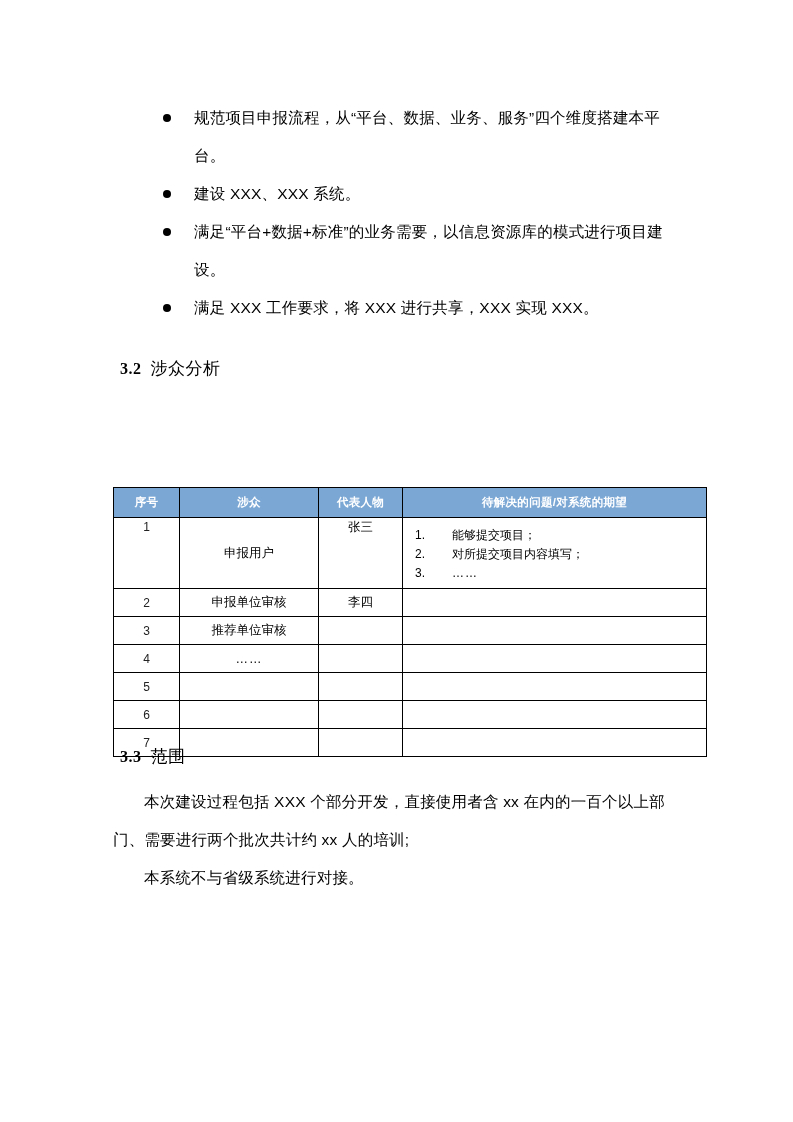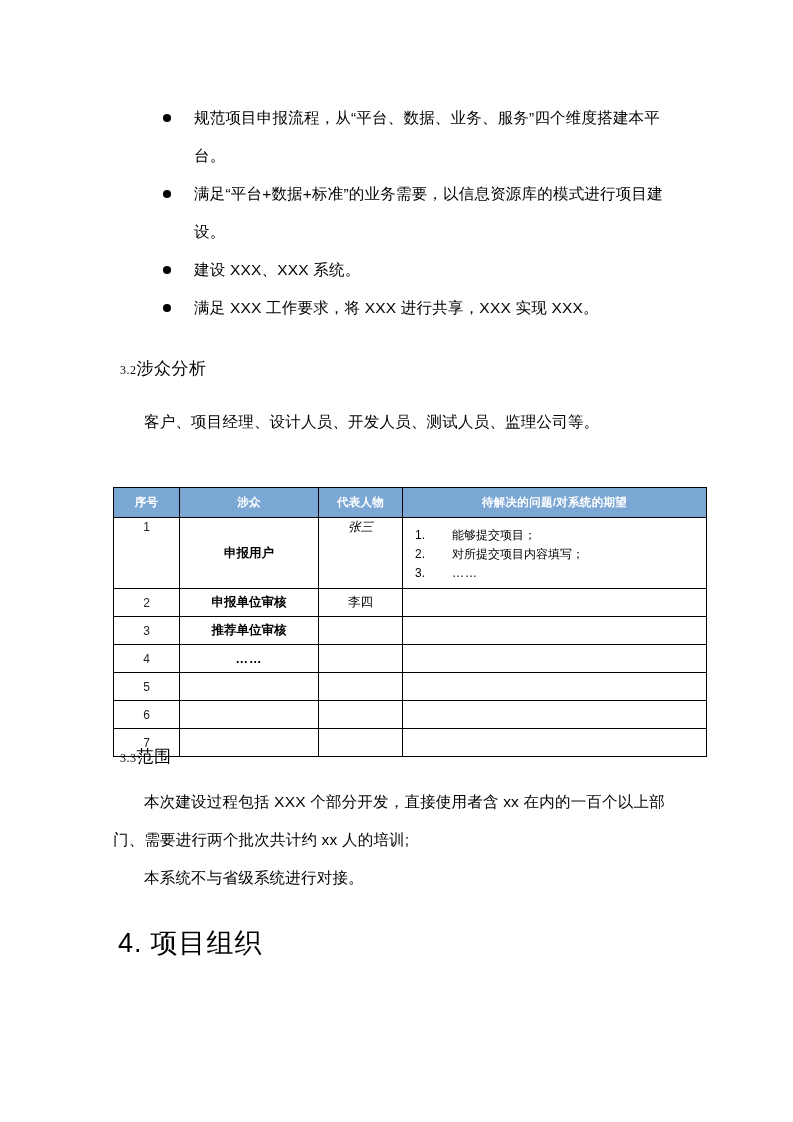--- a/index.html
+++ b/index.html
@@ -57,22 +57,23 @@
   .h2 {
     position: absolute;
     left: 120px;
     font-size: 17px;
     font-weight: 500;
     letter-spacing: 0.5px;
     white-space: nowrap;
   }
   .h2 .num {
     font-family: "Liberation Serif", "DejaVu Serif", serif;
-    font-weight: 400;
-    font-size: 12px;
+    font-weight: 700;
+    font-size: 16px;
+    margin-right: 9px;
   }
   .h1 {
     position: absolute;
     left: 118px;
     font-size: 27px;
     font-weight: 400;
     letter-spacing: 1px;
     white-space: nowrap;
   }
   .h1 .num {
@@ -118,29 +119,29 @@
     text-align: center;
     letter-spacing: 0.3px;
     border-color: #000000;
   }
   .col-no   { width: 57px; }
   .col-stk  { width: 130px; }
   .col-rep  { width: 75px; }
   .col-exp  { width: 295px; }
 
   td.c-no  { text-align: center; font-size: 12px; color: #222; }
-  td.c-stk { text-align: center; font-size: 12.5px; font-weight: bold; }
+  td.c-stk { text-align: center; font-size: 12.5px; }
   td.c-rep { text-align: center; font-size: 12.5px; }
   td.c-exp { text-align: left; }
 
   tr.r-tall td { height: 62px; }
   tr.r-norm td { height: 19px; }
 
   td.c-no.top { vertical-align: top; padding-top: 2px; }
-  td.c-rep.top { vertical-align: top; padding-top: 1px; font-style: italic; }
+  td.c-rep.top { vertical-align: top; padding-top: 1px; }
 
   .ol-exp {
     margin: 0;
     padding: 2px 0 0 0;
     list-style: none;
   }
   .ol-exp li {
     position: relative;
     padding-left: 45px;
     font-size: 12px;
@@ -161,37 +162,36 @@
 
 <div class="page">
 
   <ul class="bullet-list">
     <li class="bullet-item">
       <span class="dot"></span>
       <span class="bullet-text">规范项目申报流程，从“平台、数据、业务、服务”四个维度搭建本平台。</span>
     </li>
     <li class="bullet-item">
       <span class="dot"></span>
+      <span class="bullet-text">建设 XXX、XXX 系统。</span>
+    </li>
+    <li class="bullet-item">
+      <span class="dot"></span>
       <span class="bullet-text">满足“平台+数据+标准”的业务需要，以信息资源库的模式进行项目建设。</span>
-    </li>
-    <li class="bullet-item">
-      <span class="dot"></span>
-      <span class="bullet-text">建设 XXX、XXX 系统。</span>
     </li>
     <li class="bullet-item">
       <span class="dot"></span>
       <span class="bullet-text">满足 XXX 工作要求，将 XXX 进行共享，XXX 实现 XXX。</span>
     </li>
   </ul>
 
   <div class="h2" style="top:357px;">
     <span class="num">3.2</span><span>涉众分析</span>
   </div>
 
-  <div class="para indent" style="left:113px; top:403px;">客户、项目经理、设计人员、开发人员、测试人员、监理公司等。</div>
 
 
   <div class="tbl-wrap">
     <table class="stk">
       <thead>
         <tr>
           <th class="col-no">序号</th>
           <th class="col-stk">涉众</th>
           <th class="col-rep">代表人物</th>
           <th class="col-exp">待解决的问题/对系统的期望</th>
@@ -260,17 +260,14 @@
   </div>
 
   <div class="h2" style="top:745px;">
     <span class="num">3.3</span><span>范围</span>
   </div>
 
   <div class="para indent" style="left:113px; top:783px; width:562px;">本次建设过程包括 XXX 个部分开发，直接使用者含 xx 在内的一百个以上部门、需要进行两个批次共计约 xx 人的培训;</div>
 
   <div class="para indent" style="left:113px; top:859px;">本系统不与省级系统进行对接。</div>
 
-  <div class="h1" style="top:925px;">
-    <span class="num">4.</span><span>项目组织</span>
-  </div>
 
 </div>
 
 </body></html>

